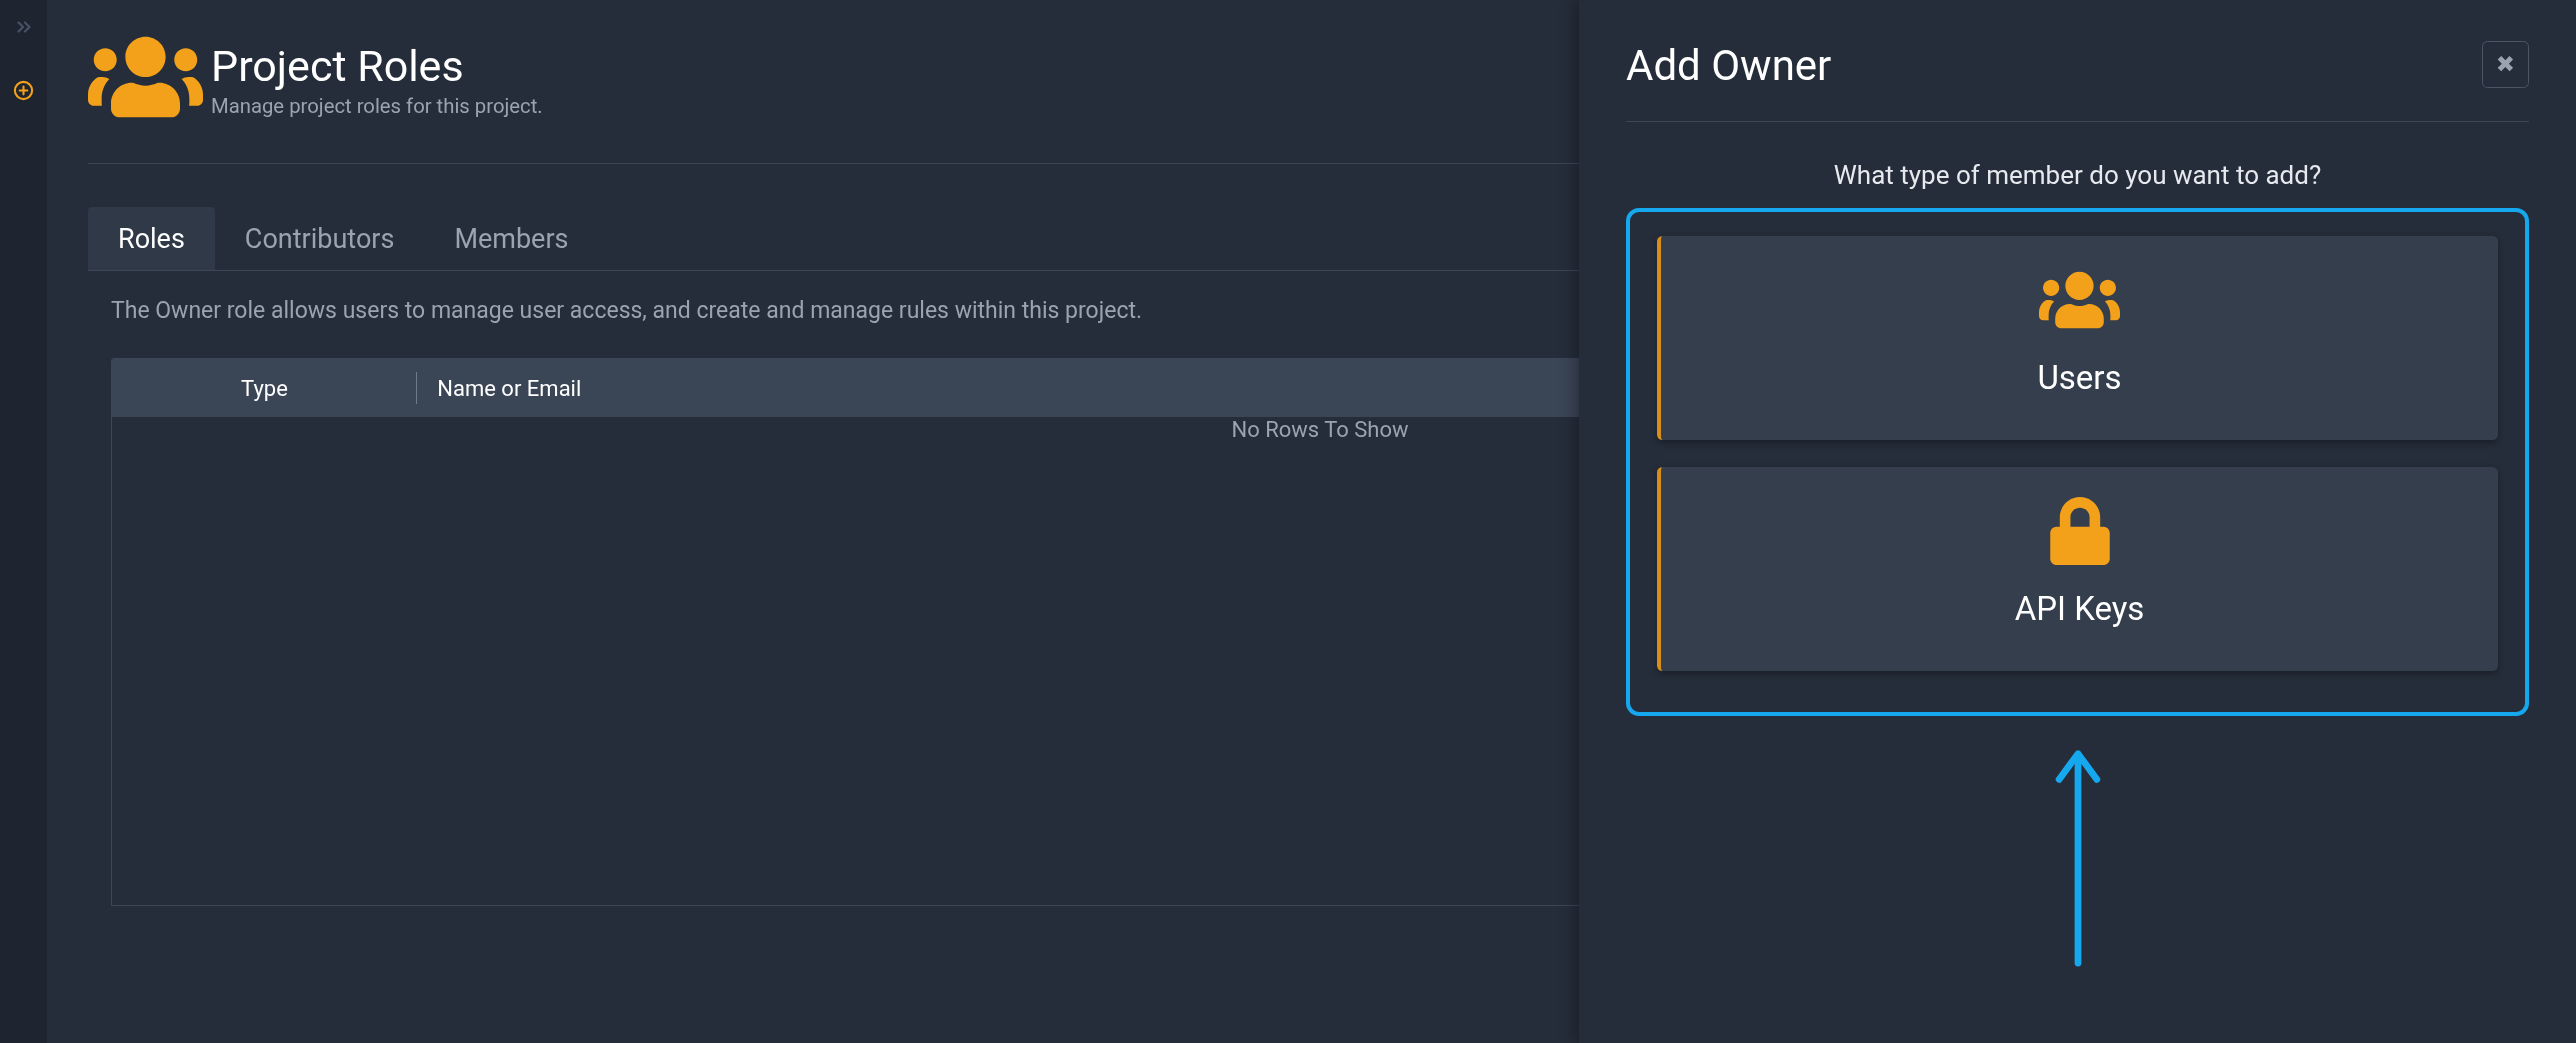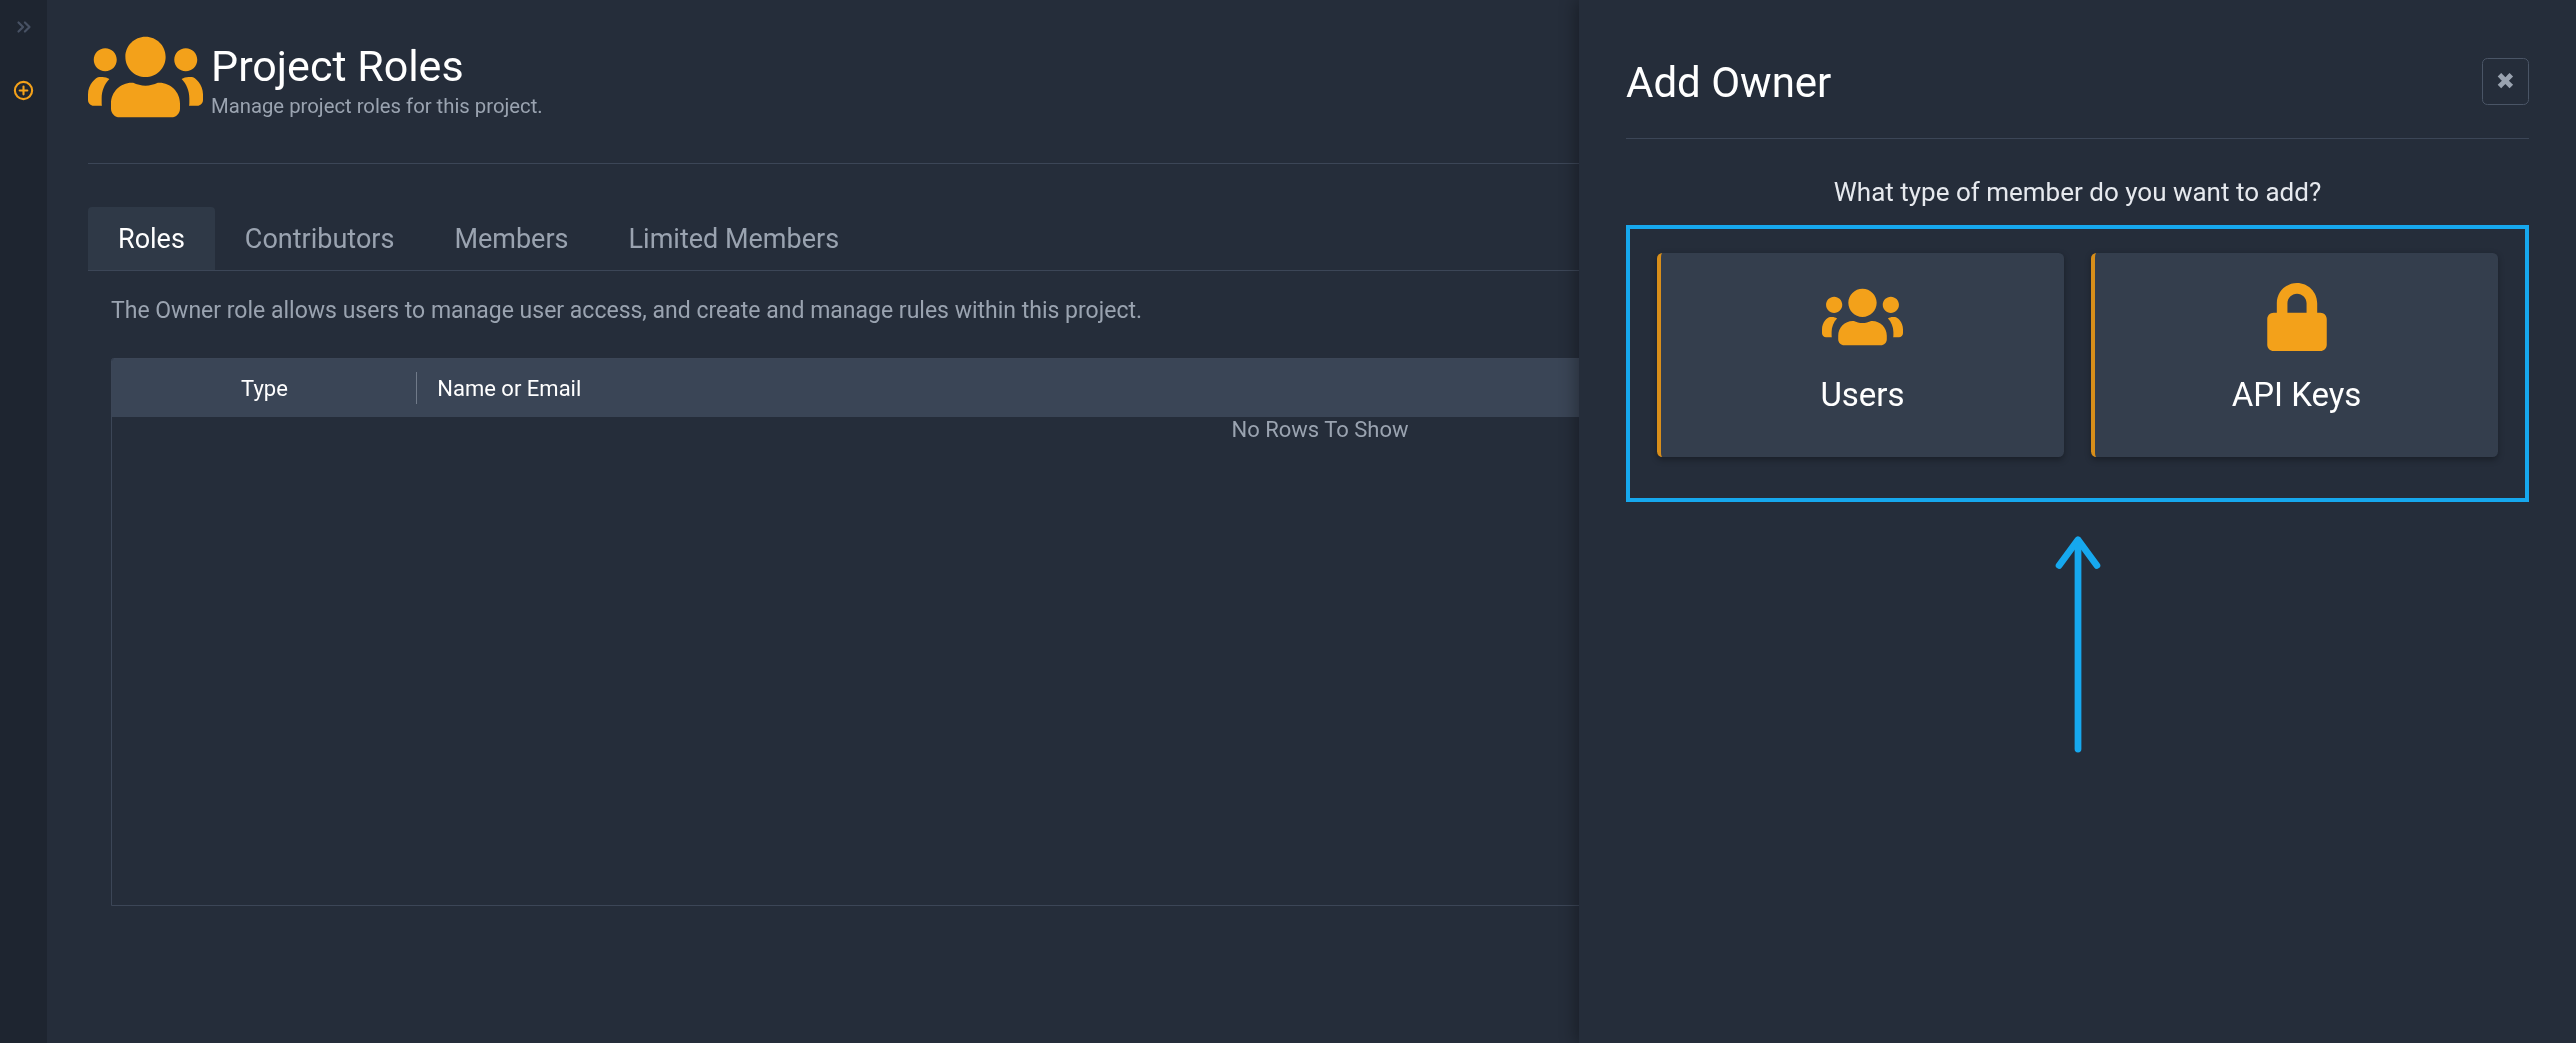--- a/index.html
+++ b/index.html
@@ -100,37 +100,37 @@
   
   .panel{
     position:absolute;top:0;right:0;bottom:0;
     width:997px;
     background:var(--bg-1);
     padding:41px 47px 0 47px;
     box-shadow:-2.7px 0 16.3px rgba(0,0,0,.35);
   }
   .panel-head{
     display:flex;align-items:flex-start;justify-content:space-between;
-    padding-bottom:31px;border-bottom:0.7px solid var(--border);margin-top:17px;
+    padding-bottom:31px;border-bottom:0.7px solid var(--border);
   }
   .panel-head h2{font-size:42px;font-weight:400;color:#fff;}
   .close-btn{
     width:47px;height:47px;border:0.7px solid #4a5566;border-radius:5.4px;
     display:flex;align-items:center;justify-content:center;
     color:var(--text-1);cursor:pointer;background:transparent;font-size:23px;
   }
   .prompt{
     text-align:center;font-size:26px;color:var(--text-0);
     padding:38px 0 17.6px;
   }
 
   .option-wrap{
-    border:4.1px solid var(--callout);border-radius:0;
+    border:4.1px solid var(--callout);border-radius:13px;
     padding:24.4px 27px 41px;
-    display:flex;gap:27px;
+    display:flex;gap:27px;flex-direction:column;
   }
   .option{
     flex:1;background:var(--bg-3);
     border-radius:5.4px;
     padding:30px 13.6px 43px;
     text-align:center;
     box-shadow:0 2.7px 6.8px rgba(0,0,0,.3);
     border-left:4.1px solid var(--accent-border);
     cursor:pointer;
   }
@@ -171,21 +171,20 @@
     <div class="header-text">
       <h1>Project Roles</h1>
       <p>Manage project roles for this project.</p>
     </div>
   </div>
 
   <div class="tabs">
     <div class="tab active">Roles</div>
     <div class="tab">Contributors</div>
     <div class="tab">Members</div>
-    <div class="tab">Limited Members</div>
   </div>
 
   <p class="role-desc">The Owner role allows users to manage user access, and create and manage rules within this project.</p>
 
   <div class="table">
     <div class="thead">
       <div class="th type">Type</div>
       <div class="th name">Name or Email</div>
     </div>
     <div class="tbody">

